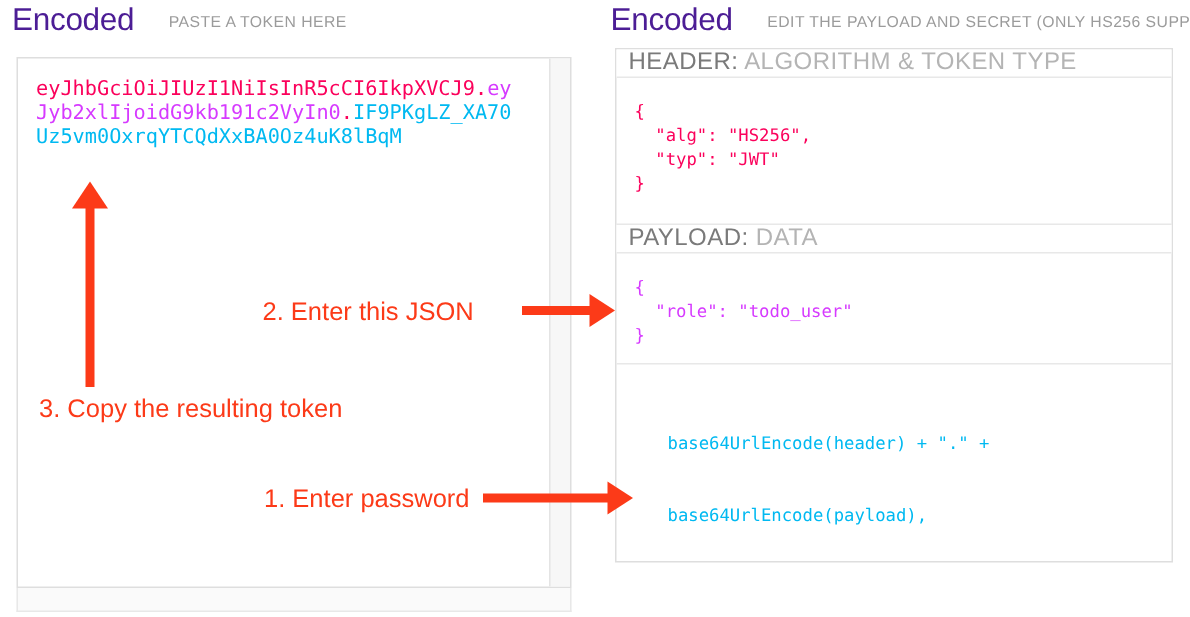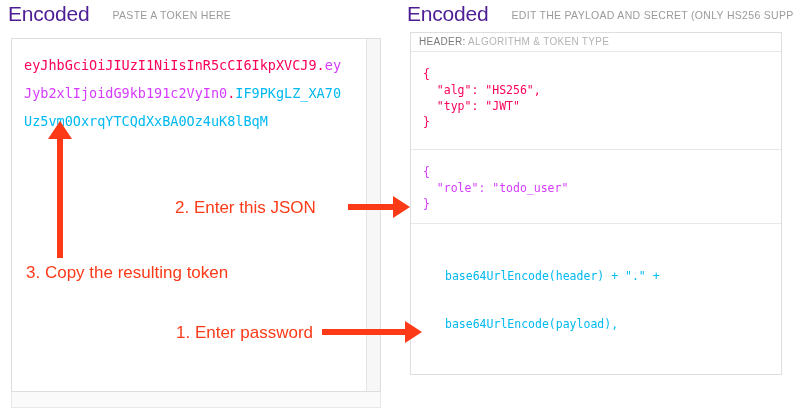--- a/index.html
+++ b/index.html
@@ -49,21 +49,21 @@
     background: #ffffff;
     box-sizing: border-box;
   }
   #encoded-token {
     position: absolute;
     left: 12px;
     top: 12px;
     width: 320px;
     font-family: "DejaVu Sans Mono", monospace;
     font-size: 13.5px;
-    line-height: 28px;
+    line-height: 16px;
     word-break: break-all;
     white-space: pre-wrap;
   }
   .seg-header { color: #fb015b; }
   .seg-payload { color: #d63aff; }
   .seg-signature { color: #00b9f1; }
   .seg-dot { color: #fb015b; }
 
   #encoded-scrollbar {
     position: absolute;
@@ -95,21 +95,21 @@
     width: 372px;
     height: 343px;
     border: 1px solid #dedede;
     background: #ffffff;
     box-sizing: border-box;
   }
   .sec-label {
     height: 18px;
     line-height: 18px;
     padding-left: 8px;
-    font-size: 10px;
+    font-size: 16px;
     letter-spacing: 0.3px;
     color: #b4b4b4;
     border-bottom: 1px solid #e8e8e8;
     background: #ffffff;
     white-space: nowrap;
   }
   .sec-label .strong { color: #7a7a7a; }
   .sec-body {
     font-family: "DejaVu Sans Mono", monospace;
     font-size: 11.5px;
@@ -203,20 +203,24 @@
 
   <div class="sec-label">
     <span class="strong">HEADER:</span>
     <span>ALGORITHM &amp; TOKEN TYPE</span>
   </div>
   <div class="sec-body" id="header-body">{
   "alg": "HS256",
   "typ": "JWT"
 }</div>
 
+  <div class="sec-label">
+    <span class="strong">PAYLOAD:</span>
+    <span>DATA</span>
+  </div>
   <div class="sec-body" id="payload-body">{
   "role": "todo_user"
 }</div>
 
   <div class="sec-body" id="signature-body">
     <div class="sig-line sig-indent">base64UrlEncode(header) + "." +</div>
     <div class="sig-line sig-indent">base64UrlEncode(payload),</div>
     
     
   </div>

